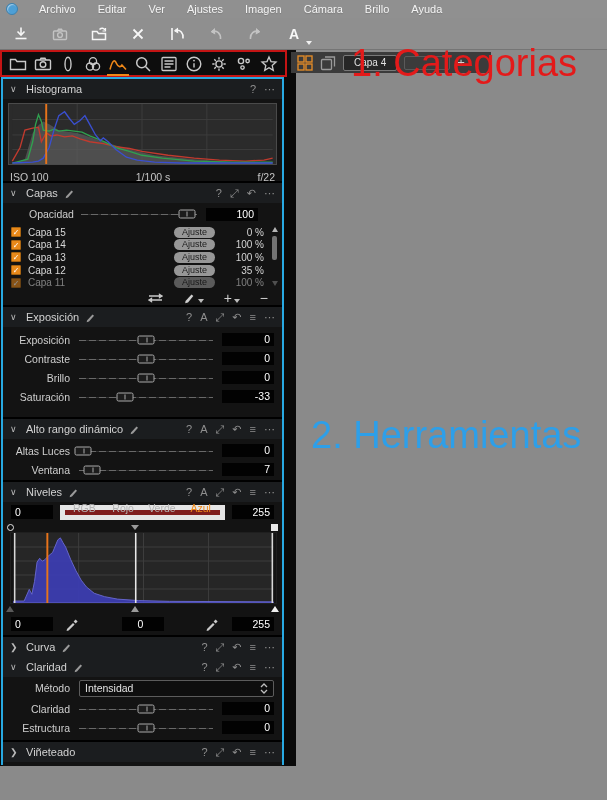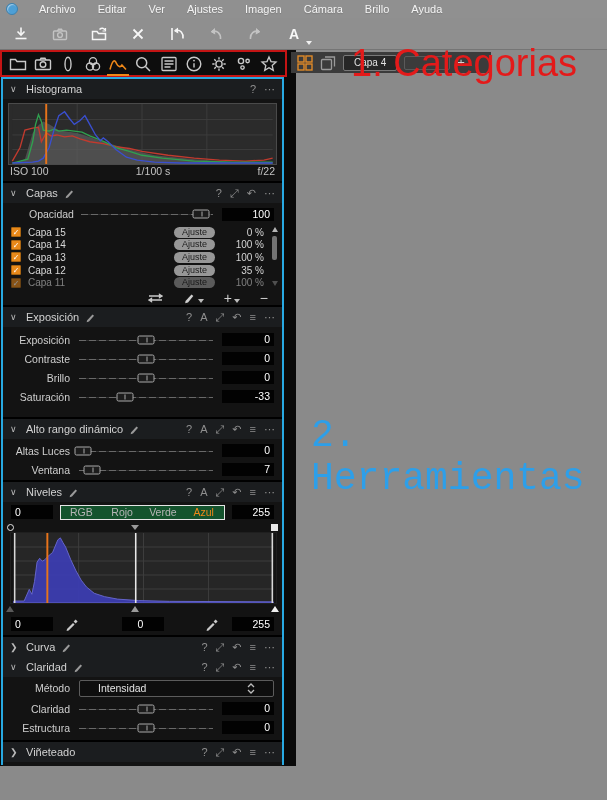--- a/index.html
+++ b/index.html
@@ -59,24 +59,24 @@
                    background:repeating-linear-gradient(90deg,#686868 0 7px,#2e2e2e 7px 10px); }
   .handle { position:absolute; top:6px; width:17px; height:9px; border:1px solid #a9a9a9; border-radius:2px;
             background:#1c1c1c; transform:translate(-50%,-50%); }
   .handle::after { content:""; position:absolute; left:50%; top:1px; bottom:1px; width:1px; background:#a9a9a9; }
   .valbox { width:52px; height:13px; background:#020202; color:#fff; font-size:10.5px; text-align:right;
             padding-right:4px; line-height:13px; flex:0 0 auto; }
 
   
   .hist-wrap { padding:4px 5px 2px 5px; }
   .hist-chart { display:block; background:#2b2b2b; border:1px solid #4a4a4a; }
-  .hist-labels { display:flex; justify-content:space-between; color:#c4c4c4; font-size:10.5px; padding:0 2px 3px 2px; }
-
-  
-  .oprow { display:flex; align-items:center; height:22px; padding:0 8px 0 26px; }
+  .hist-labels { display:flex; justify-content:space-between; color:#c4c4c4; font-size:10.5px; padding:6px 2px 3px 2px; }
+
+  
+  .oprow { display:flex; align-items:center; height:22px; padding:0 24px 0 26px; }
   .oprow .lab { color:#cdcdcd; font-size:10.5px; width:52px; flex:0 0 auto; }
   .layer-list { position:relative; height:63px; overflow:hidden; padding:1px 0 0 8px; }
   .lrow { display:flex; align-items:center; height:12.6px; gap:7px; padding-right:18px; }
   .chk { width:10px; height:10px; background:#e8891a; border:1px solid #a96410; border-radius:1px;
          color:#fff; font-size:8px; line-height:9px; text-align:center; flex:0 0 auto; }
   .lname { color:#d8d8d8; font-size:10px; flex:1 1 auto; }
   .pill { background:#979797; color:#1d1d1d; font-size:9px; border-radius:8px; padding:0 8px; line-height:11px; }
   .lpct { width:42px; text-align:right; color:#d5d5d5; font-size:10px; }
   .vscroll { position:absolute; right:3px; top:2px; bottom:2px; width:8px; }
   .vs-up { position:absolute; top:0; left:1px; width:0; height:0; border-left:3px solid transparent;
@@ -86,47 +86,47 @@
            border-right:3px solid transparent; border-top:5px solid #4f4f4f; }
   .capas-foot { display:flex; align-items:center; justify-content:flex-end; gap:20px; height:19px; padding:0 14px; color:#c9c9c9; }
   .cf-item { display:flex; align-items:flex-end; gap:2px; }
   .cf-caret { width:0; height:0; border-left:3px solid transparent; border-right:3px solid transparent; border-top:4px solid #bdbdbd; margin-bottom:1px; }
   .cf-text { font-size:14px; line-height:12px; color:#cfcfcf; }
 
   
   .niv-chrow { display:flex; align-items:center; height:20px; padding:0 8px; gap:7px; }
   .niv-box { width:42px; height:14px; background:#020202; color:#fff; font-size:10.5px; line-height:14px; flex:0 0 auto; }
   .niv-box.l { text-align:left; padding-left:4px; } .niv-box.r { text-align:right; padding-right:4px; }
-  .seg { flex:1 1 auto; height:15px; border:1px solid #e5e5e5; background:#14532d; display:flex; }
+  .seg { flex:1 1 auto; height:15px; border:5px solid #e5e5e5; background:#7f1d1d; display:flex;align-items:flex-end; }
   .seg-item { flex:1 1 0; text-align:center; color:#b5b5b5; font-size:10.5px; line-height:13px; }
   .seg-item.sel { color:#ef8818; }
   .niv-chart-wrap { position:relative; margin:10px 7px 9px 7px; }
   .niv-chart { display:block; border:1px solid #1f1f1f; }
   .mk { position:absolute; }
   .mk-circle { left:-3px; top:-8px; width:7px; height:7px; border:1px solid #e8e8e8; border-radius:50%; background:#101010; }
   .mk-tri-d { left:47%; top:-7px; width:0; height:0; border-left:4px solid transparent; border-right:4px solid transparent; border-top:5px solid #9a9a9a; transform:translateX(-50%); }
   .mk-sq { right:-3px; top:-8px; width:7px; height:7px; background:#e8e8e8; }
   .mk-tri-u { width:0; height:0; border-left:4px solid transparent; border-right:4px solid transparent; border-bottom:6px solid #9a9a9a; }
   .mk-b-l { left:-4px; bottom:-8px; border-bottom-color:#5a5a5a; }
   .mk-b-m { left:47%; bottom:-8px; transform:translateX(-50%); }
   .mk-b-r { right:-4px; bottom:-8px; border-bottom-color:#efefef; }
   .niv-foot { display:flex; align-items:center; height:22px; padding:0 8px; }
   .dropper { width:15px; height:15px; }
 
   
   .metodo-row { display:flex; align-items:center; height:22px; padding:0 8px; }
   .metodo-row .lab { width:68px; text-align:right; color:#cfcfcf; font-size:10.5px; padding-right:9px; flex:0 0 auto; }
   .select { flex:1 1 auto; height:17px; background:#0e0e0e; border:1px solid #5c5c5c; border-radius:2px;
-            display:flex; align-items:center; padding:0 18px; }
+            display:flex; align-items:center; padding:0 5px; }
   .select .val { color:#e2e2e2; font-size:10.5px; flex:1 1 auto; }
 
   
   .ann { position:absolute; z-index:10; font-size:38px; letter-spacing:0; font-weight:400; }
   .ann-red { left:303px; top:42px; color:#e41a1a;margin-left:48px; }
-  .ann-blue { left:311px; top:414px; color:#2d9fe9;font-family:Liberation Mono, monospace; }
+  .ann-blue { left:311px; top:414px; color:#2d9fe9; }
 
   svg { display:block; }
 </style>
 </head>
 <body>
 
 <div class="menubar">
   <span class="app-icon"></span>
   <span class="menu-item">Archivo</span>
   <span class="menu-item">Editar</span>

